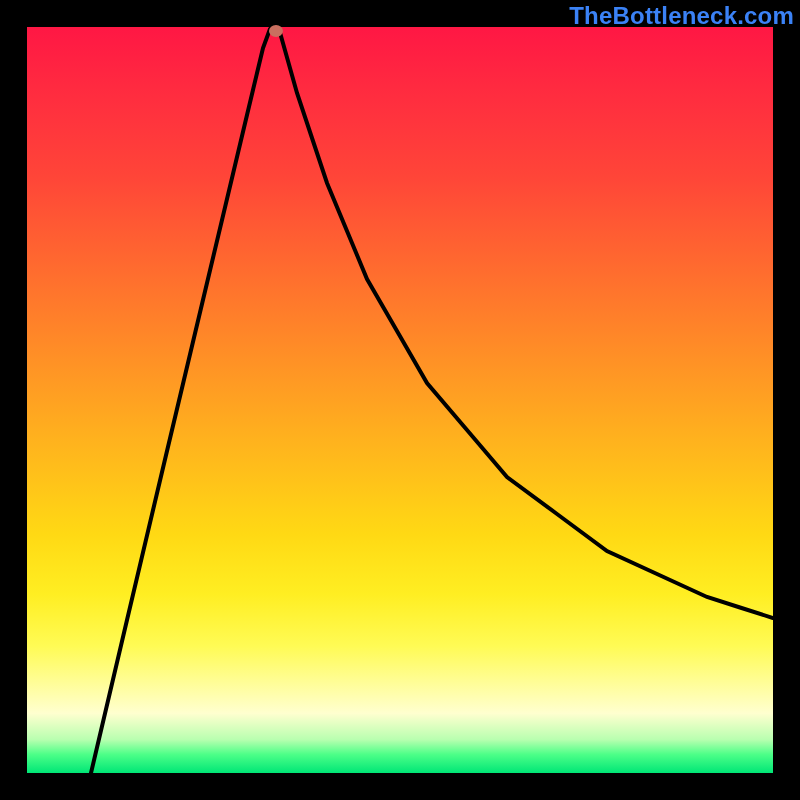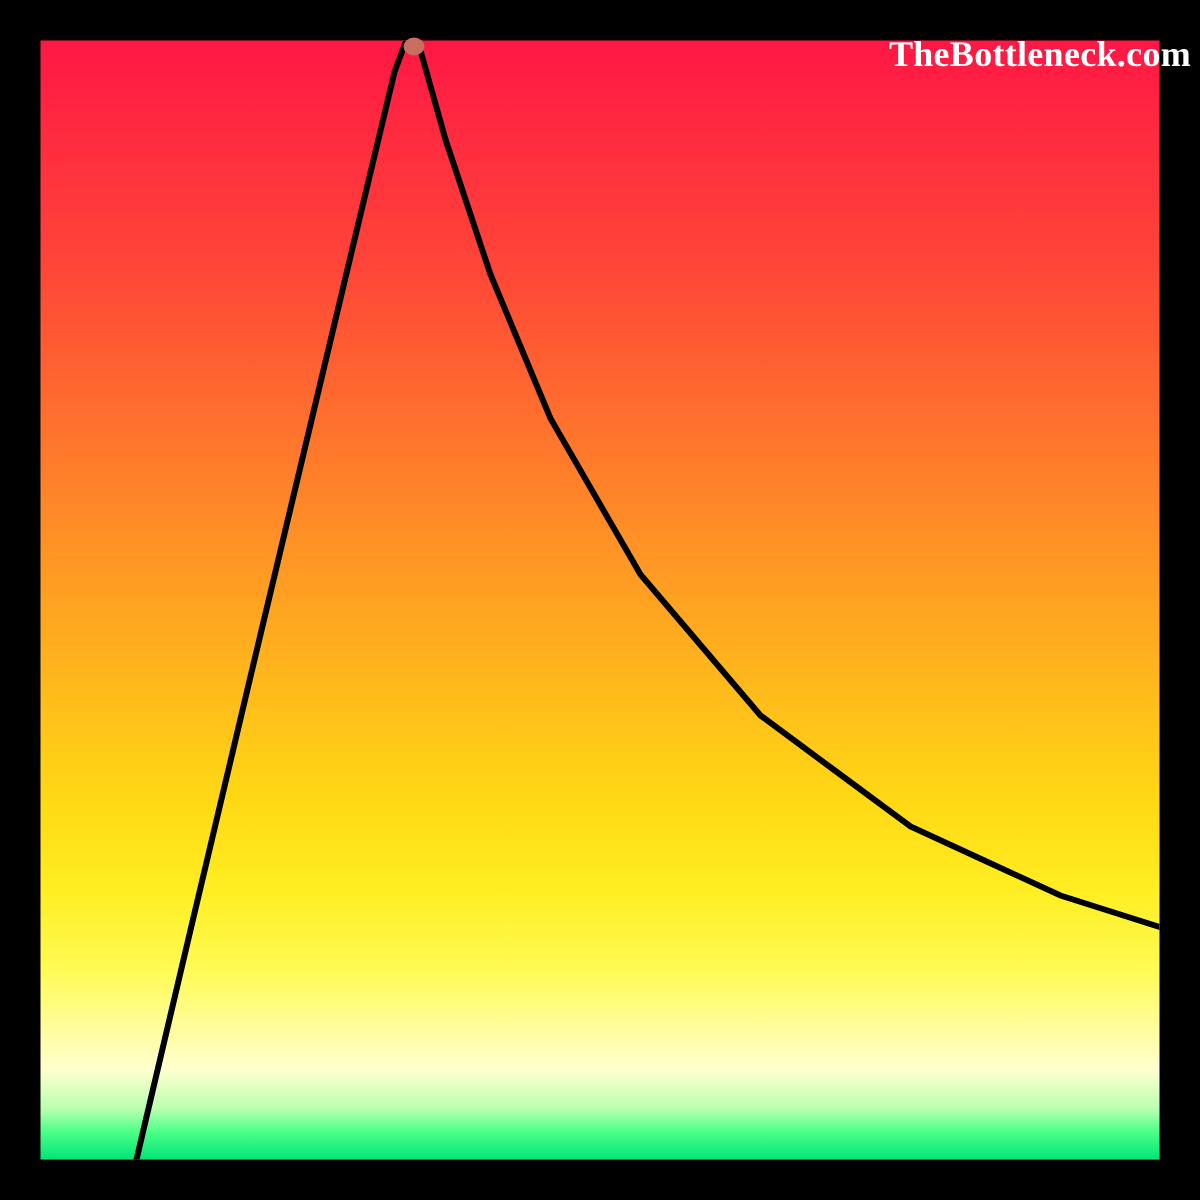--- a/index.html
+++ b/index.html
@@ -38,27 +38,26 @@
       #ffffcf 92%,
       #b9ffb0 95.5%,
       #4dff88 97.5%,
       #00e676 100%
     );
   }
   .watermark {
     position: absolute;
     top: 2px;
     right: 6px;
-    font-family: Liberation Serif, serif;
+    font-family: Liberation Sans, sans-serif;
     font-size: 24px;
     font-weight: bold;
-    color: #ffffff;
+    color: #3b82f6;
     letter-spacing: 0.2px;
     z-index: 10;
-    margin-top: 22px;
   }
   svg.curve {
     position: absolute;
     left: 0;
     top: 0;
     width: 746px;
     height: 746px;
   }
   .dot {
     position: absolute;

